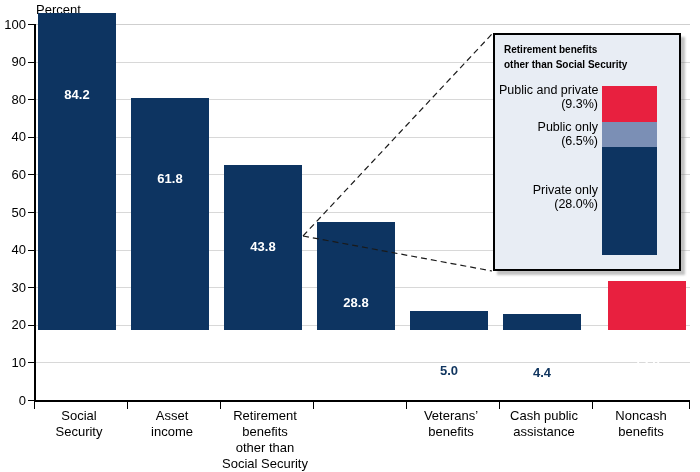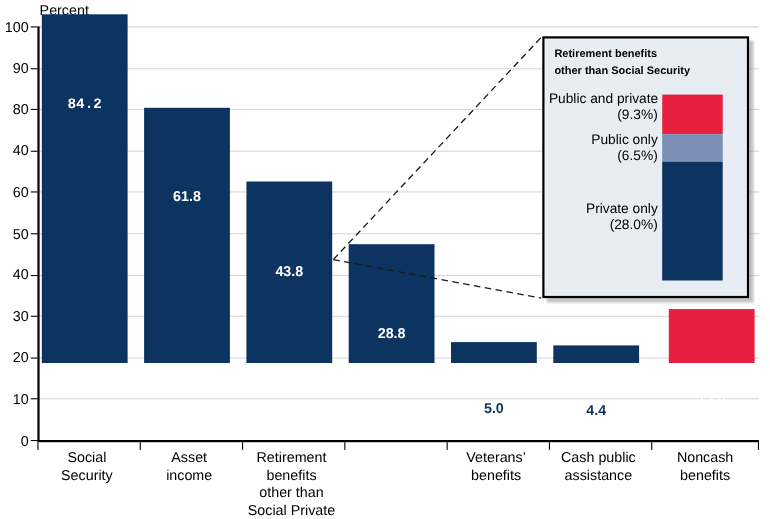--- a/index.html
+++ b/index.html
@@ -224,21 +224,21 @@
     <div class="bar" style="left:38px;  width:78px;  height:316.8px; bottom:72px; background:#0d3461;"></div>
     <div class="bar" style="left:131px; width:78px;  height:232.5px; bottom:72px; background:#0d3461;"></div>
     <div class="bar" style="left:224px; width:78px;  height:164.8px; bottom:72px; background:#0d3461;"></div>
     <div class="bar" style="left:317px; width:78px;  height:108.3px; bottom:72px; background:#0d3461;"></div>
     <div class="bar" style="left:410px; width:78px;  height:18.8px;  bottom:72px; background:#0d3461;"></div>
     <div class="bar" style="left:503px; width:78px;  height:16.5px;  bottom:72px; background:#0d3461;"></div>
     <div class="bar" style="left:608px; width:78px;  height:48.9px;  bottom:72px; background:#e8203f;"></div>
   </div>
 
   <div style="position:absolute;left:0;top:0;width:700px;height:402px;">
-    <div class="bar-value inside" style="left:38px;  top:88px;  width:78px;font-family:Liberation Mono, monospace;">84.2</div>
+    <div class="bar-value inside" style="left:38px;  top:88px;  width:78px;">84.2</div>
     <div class="bar-value inside" style="left:131px; top:172px; width:78px;">61.8</div>
     <div class="bar-value inside" style="left:224px; top:240px; width:78px;">43.8</div>
     <div class="bar-value inside" style="left:317px; top:296px; width:78px;">28.8</div>
     <div class="bar-value outside" style="left:410px; top:364px; width:78px;">5.0</div>
     <div class="bar-value outside" style="left:503px; top:366px; width:78px;">4.4</div>
     <div class="bar-value inside" style="left:608px; top:357px; width:78px;">13.0</div>
   </div>
 
   <div class="cat-tick" style="left:34px;"></div>
   <div class="cat-tick" style="left:127px;"></div>
@@ -250,21 +250,21 @@
   <div class="cat-tick" style="left:689px;"></div>
 
   <div style="position:absolute;left:0;top:0;width:700px;height:472px;">
     <div class="cat-label" style="left:30px;  width:98px; white-space:pre-line;">Social
 Security</div>
     <div class="cat-label" style="left:123px; width:98px; white-space:pre-line;">Asset
 income</div>
     <div class="cat-label" style="left:216px; width:98px; white-space:pre-line;">Retirement
 benefits
 other than
-Social Private</div>
+Social Security</div>
     <div class="cat-label" style="left:402px; width:98px; white-space:pre-line;">Veterans’
 benefits</div>
     <div class="cat-label" style="left:495px; width:98px; white-space:pre-line;">Cash public
 assistance</div>
     <div class="cat-label" style="left:592px; width:98px; white-space:pre-line;">Noncash
 benefits</div>
   </div>
 
   <svg class="leaders" viewBox="0 0 700 472" width="700" height="472">
     <line x1="303" y1="236" x2="492" y2="34" stroke="#1a1a1a" stroke-width="1.2" stroke-dasharray="6 4"></line>

